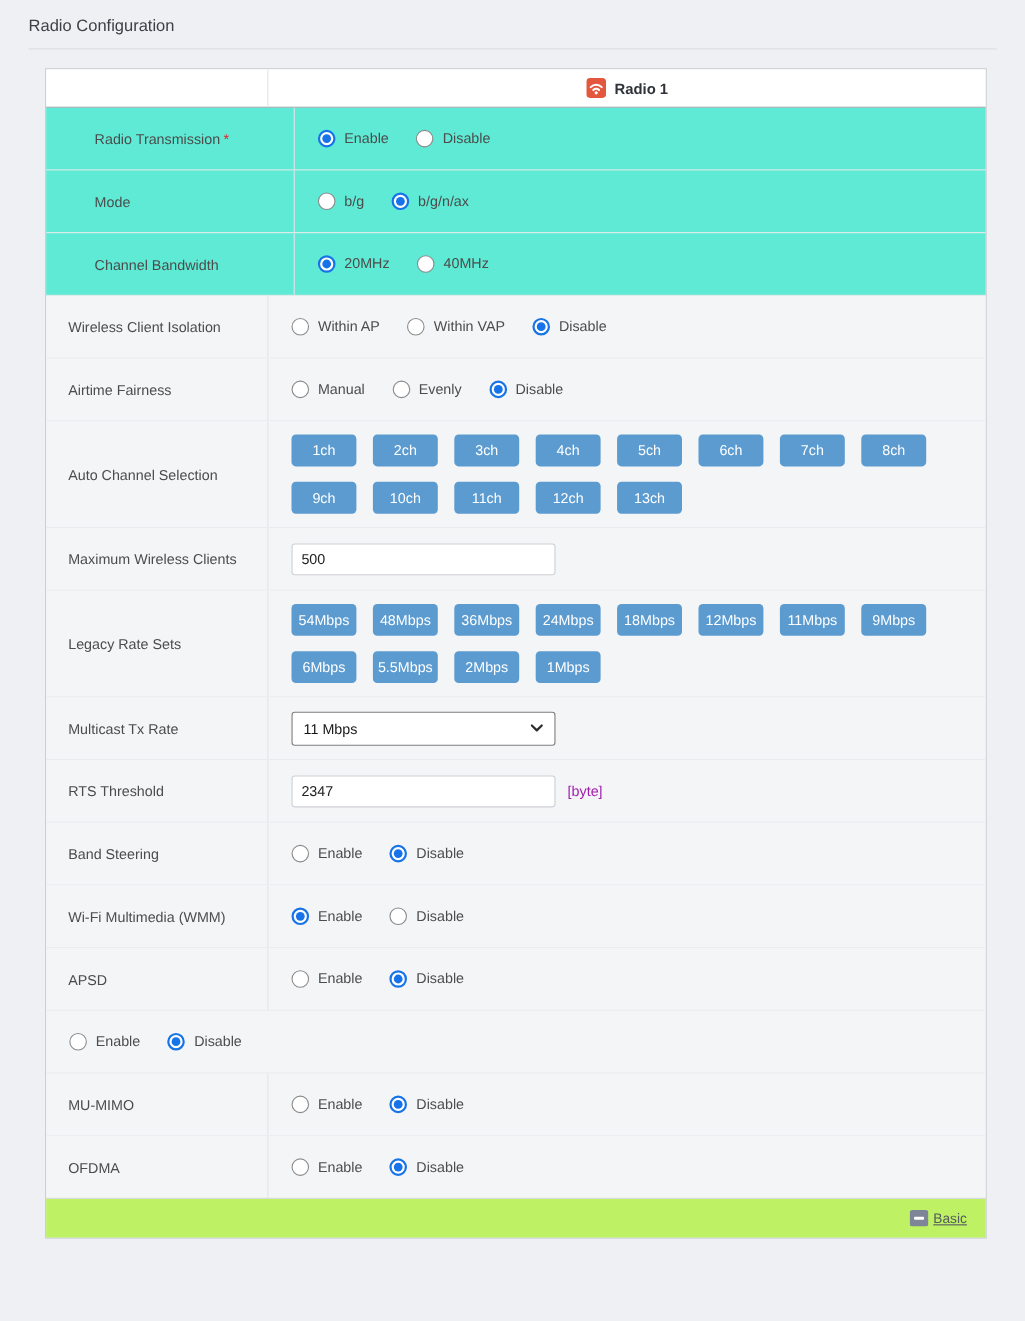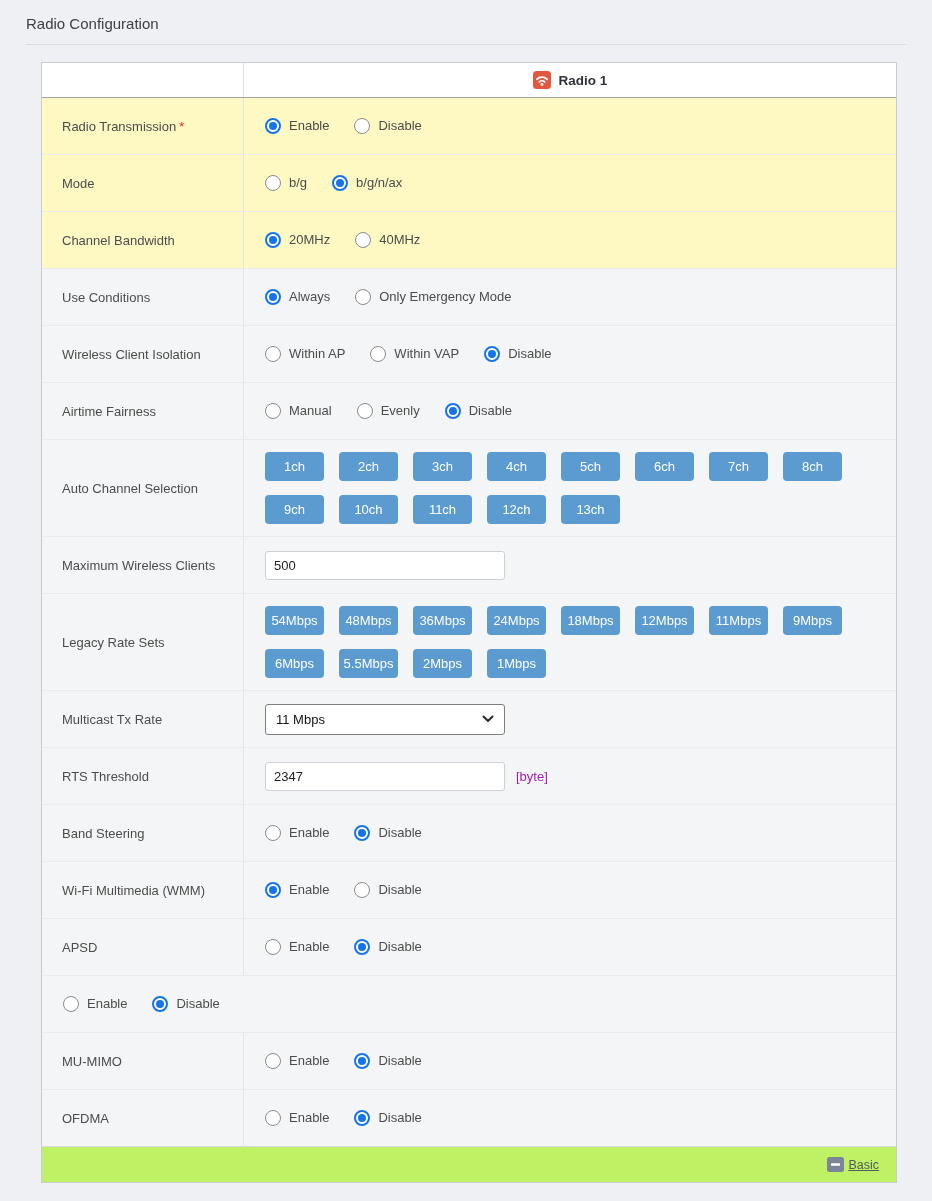--- a/index.html
+++ b/index.html
@@ -19,21 +19,21 @@
     border:1px solid #c9cbcf;
     background:#f4f5f6;
     box-sizing:border-box;
   }
   .header-row { height:34px; background:#fff; border-bottom:1px solid #a0a1a5; display:flex; }
   .hcell1 { width:202px; border-right:1px solid #e2e4e7; box-sizing:border-box; }
   .hcell2 { flex:1; display:flex; align-items:center; justify-content:center; gap:8px; }
   .h-label { font-size:13.5px; font-weight:bold; color:#2f3338; }
 
   .row { display:flex; height:56px; background:#f4f5f6; border-bottom:1px solid #e9ebee; }
-  .row-white { background:#fef9c3; border-bottom:1px solid #ececee; }
+  .row-white { background:#5eead4; border-bottom:1px solid #ececee;padding-left:24px; }
   .row-tall { height:96px; }
   .rows > .row:last-child { border-bottom:none; }
 
   .cell-label {
     width:202px; box-sizing:border-box;
     border-right:1px solid #e2e4e7;
     display:flex; align-items:center;
     padding-left:20px;
     font-size:13px; color:#4c4c4c;
   }
@@ -156,37 +156,20 @@
             </label>
             <label class="opt">
               <span class="radio unsel"></span>
               <span class="opt-label">40MHz</span>
             </label>
           </div>
         </div>
       </div>
       <div class="row">
         <div class="cell-label">
-          <span>Use Conditions</span>
-        </div>
-        <div class="cell-value">
-          <div class="radio-group">
-            <label class="opt">
-              <span class="radio sel"></span>
-              <span class="opt-label">Always</span>
-            </label>
-            <label class="opt">
-              <span class="radio unsel"></span>
-              <span class="opt-label">Only Emergency Mode</span>
-            </label>
-          </div>
-        </div>
-      </div>
-      <div class="row">
-        <div class="cell-label">
           <span>Wireless Client Isolation</span>
         </div>
         <div class="cell-value">
           <div class="radio-group">
             <label class="opt">
               <span class="radio unsel"></span>
               <span class="opt-label">Within AP</span>
             </label>
             <label class="opt">
               <span class="radio unsel"></span>

